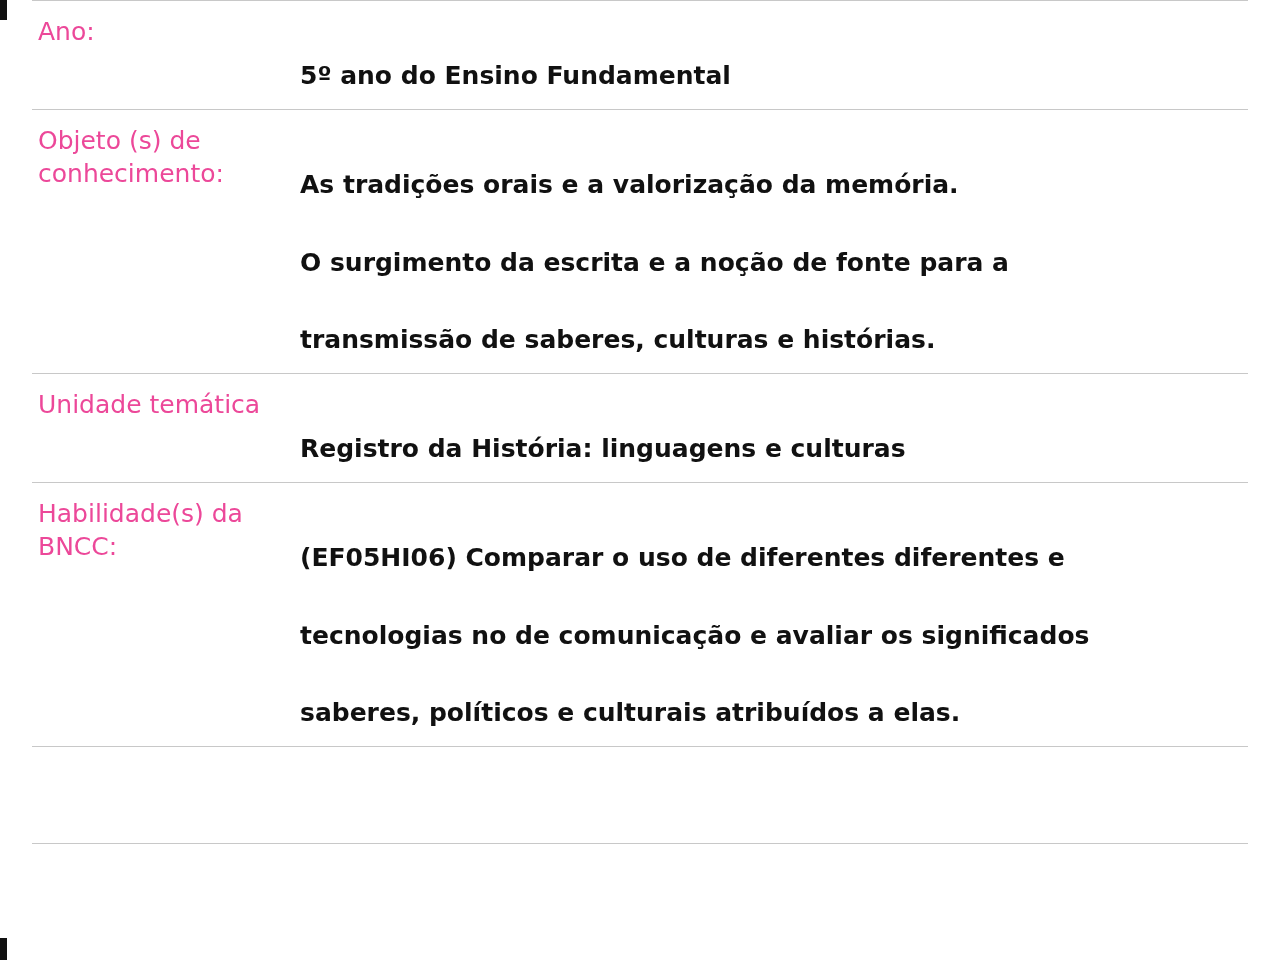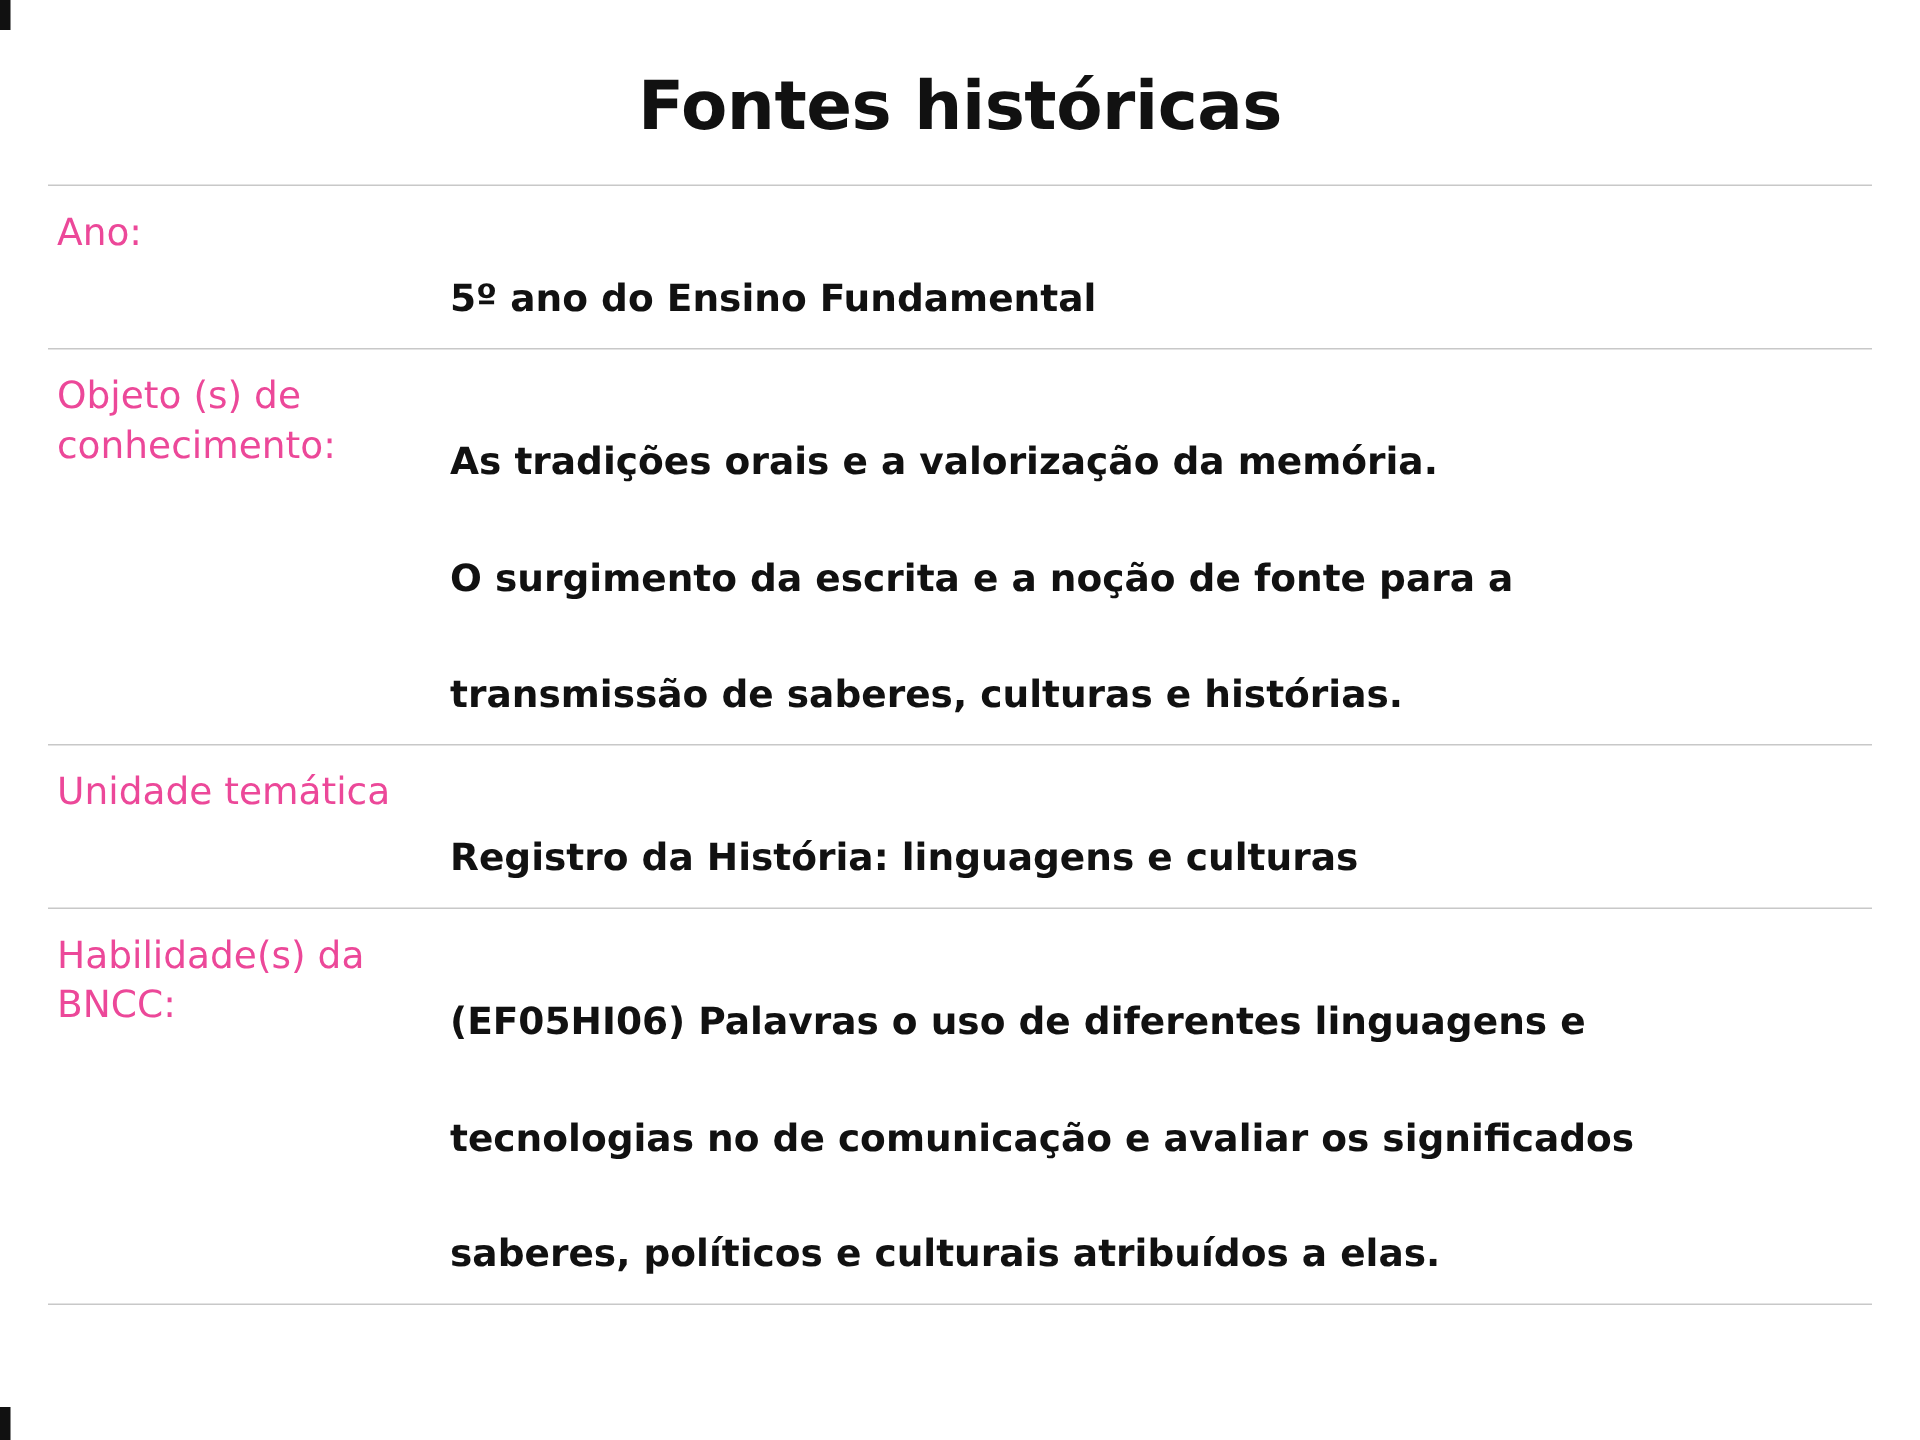--- a/index.html
+++ b/index.html
@@ -94,21 +94,20 @@
   }
 </style>
 </head>
 <body>
 
 <div class="edge-mark top"></div>
 <div class="edge-mark bottom"></div>
 
 <div class="page">
 
-  <h1 class="doc-title">Fontes históricas</h1>
 
   <table class="info-table">
     <tbody>
       <tr>
         <td class="label">Ano:</td>
         <td class="value">
           <span class="line">5º ano do Ensino Fundamental</span>
         </td>
       </tr>
 
@@ -124,21 +123,21 @@
       <tr>
         <td class="label">Unidade temática</td>
         <td class="value">
           <span class="line">Registro da História: linguagens e culturas</span>
         </td>
       </tr>
 
       <tr>
         <td class="label">Habilidade(s) da BNCC:</td>
         <td class="value">
-          <span class="line">(EF05HI06) Palavras o uso de diferentes linguagens e</span>
+          <span class="line">(EF05HI06) Comparar o uso de diferentes diferentes e</span>
           <span class="line">tecnologias no  de comunicação e avaliar os significados</span>
           <span class="line">saberes, políticos e culturais atribuídos a elas.</span>
         </td>
       </tr>
 
 
       <tr class="spacer">
         <td></td>
         <td></td>
       </tr>

